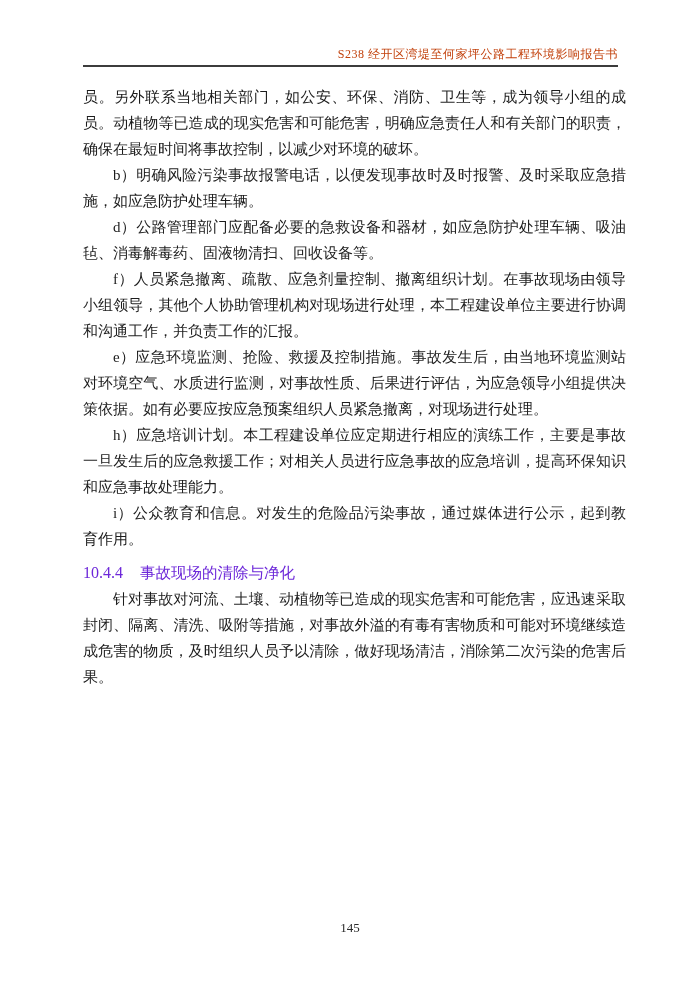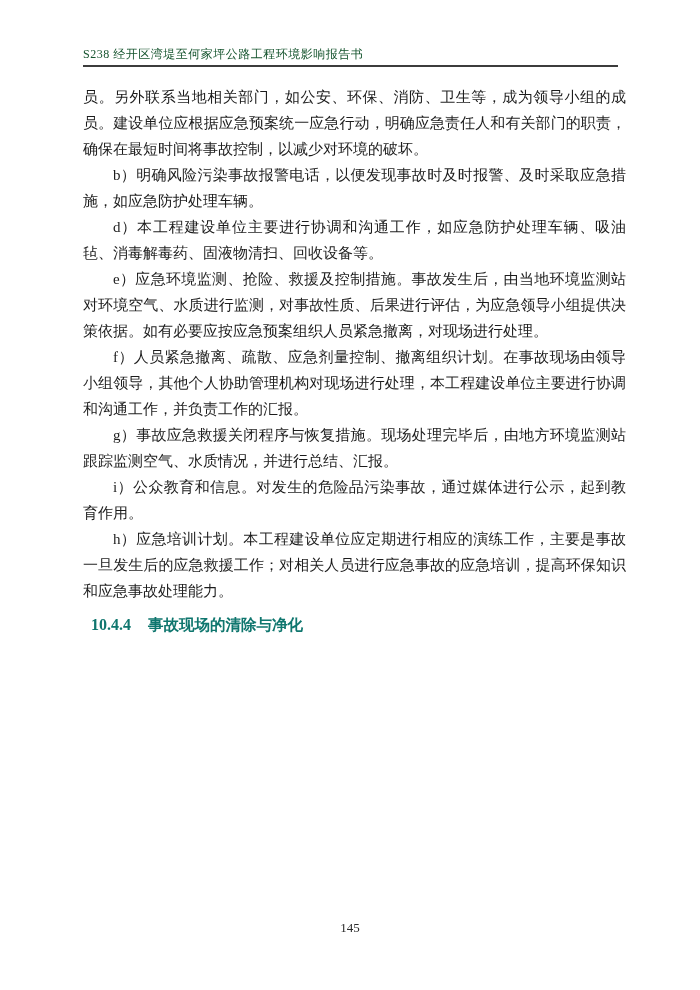--- a/index.html
+++ b/index.html
@@ -14,24 +14,24 @@
     background: #ffffff;
     font-family: "Liberation Serif", "DejaVu Serif", serif;
     color: #1c1c1c;
     overflow: hidden;
   }
   .running-header {
     position: absolute;
     top: 46px;
     left: 83px;
     width: 535px;
-    text-align: left;
+    text-align: right;
     font-size: 12px;
     letter-spacing: 0.5px;
-    color: #14532d;
+    color: #c2410c;
     white-space: nowrap;
   }
   .header-rule {
     position: absolute;
     top: 65px;
     left: 83px;
     width: 535px;
     height: 2px;
     background: #3c3c3c;
   }
@@ -46,25 +46,25 @@
     font-size: 15px;
     line-height: 26px;
     text-align: justify;
     text-indent: 2em;
     word-break: break-all;
   }
   .para.no-indent {
     text-indent: 0;
   }
   .heading {
-    margin: 8px 0 0 8px;
+    margin: 8px 0 0 0;
     font-size: 16px;
-    font-weight: bold;
+    font-weight: normal;
     line-height: 26px;
-    color: #0f766e;
+    color: #6d28d9;
   }
   .heading .h-title {
     margin-left: 13px;
     font-family: "Liberation Sans", "DejaVu Sans", sans-serif;
     font-size: 15.5px;
   }
   .heading .h-num {
     font-family: "Liberation Serif", "DejaVu Serif", serif;
   }
   .page-footer {
@@ -81,42 +81,42 @@
 <body>
 
 <div class="page">
 
   <div class="running-header">S238 经开区湾堤至何家坪公路工程环境影响报告书</div>
 
   <div class="header-rule"></div>
 
   <div class="doc-body">
 
-    <p class="para no-indent">员。另外联系当地相关部门，如公安、环保、消防、卫生等，成为领导小组的成员。建设单位应根据应急预案统一应急行动，明确应急责任人和有关部门的职责，确保在最短时间将事故控制，以减少对环境的破坏。</p>
+    <p class="para no-indent">员。另外联系当地相关部门，如公安、环保、消防、卫生等，成为领导小组的成员。动植物等已造成的现实危害和可能危害，明确应急责任人和有关部门的职责，确保在最短时间将事故控制，以减少对环境的破坏。</p>
 
     <p class="para">b）明确风险污染事故报警电话，以便发现事故时及时报警、及时采取应急措施，如应急防护处理车辆。</p>
 
 
-    <p class="para">d）本工程建设单位主要进行协调和沟通工作，如应急防护处理车辆、吸油毡、消毒解毒药、固液物清扫、回收设备等。</p>
+    <p class="para">d）公路管理部门应配备必要的急救设备和器材，如应急防护处理车辆、吸油毡、消毒解毒药、固液物清扫、回收设备等。</p>
+
+    <p class="para">f）人员紧急撤离、疏散、应急剂量控制、撤离组织计划。在事故现场由领导小组领导，其他个人协助管理机构对现场进行处理，本工程建设单位主要进行协调和沟通工作，并负责工作的汇报。</p>
 
     <p class="para">e）应急环境监测、抢险、救援及控制措施。事故发生后，由当地环境监测站对环境空气、水质进行监测，对事故性质、后果进行评估，为应急领导小组提供决策依据。如有必要应按应急预案组织人员紧急撤离，对现场进行处理。</p>
 
-    <p class="para">f）人员紧急撤离、疏散、应急剂量控制、撤离组织计划。在事故现场由领导小组领导，其他个人协助管理机构对现场进行处理，本工程建设单位主要进行协调和沟通工作，并负责工作的汇报。</p>
 
-    <p class="para">g）事故应急救援关闭程序与恢复措施。现场处理完毕后，由地方环境监测站跟踪监测空气、水质情况，并进行总结、汇报。</p>
+    <p class="para">h）应急培训计划。本工程建设单位应定期进行相应的演练工作，主要是事故一旦发生后的应急救援工作；对相关人员进行应急事故的应急培训，提高环保知识和应急事故处理能力。</p>
 
     <p class="para">i）公众教育和信息。对发生的危险品污染事故，通过媒体进行公示，起到教育作用。</p>
-
-    <p class="para">h）应急培训计划。本工程建设单位应定期进行相应的演练工作，主要是事故一旦发生后的应急救援工作；对相关人员进行应急事故的应急培训，提高环保知识和应急事故处理能力。</p>
 
     <h3 class="heading">
       <span class="h-num">10.4.4</span>
       <span class="h-title">事故现场的清除与净化</span>
     </h3>
 
+    <p class="para">针对事故对河流、土壤、动植物等已造成的现实危害和可能危害，应迅速采取封闭、隔离、清洗、吸附等措施，对事故外溢的有毒有害物质和可能对环境继续造成危害的物质，及时组织人员予以清除，做好现场清洁，消除第二次污染的危害后果。</p>
 
 
 
   </div>
 
   <div class="page-footer">
     <span>145</span>
   </div>
 
 </div>

